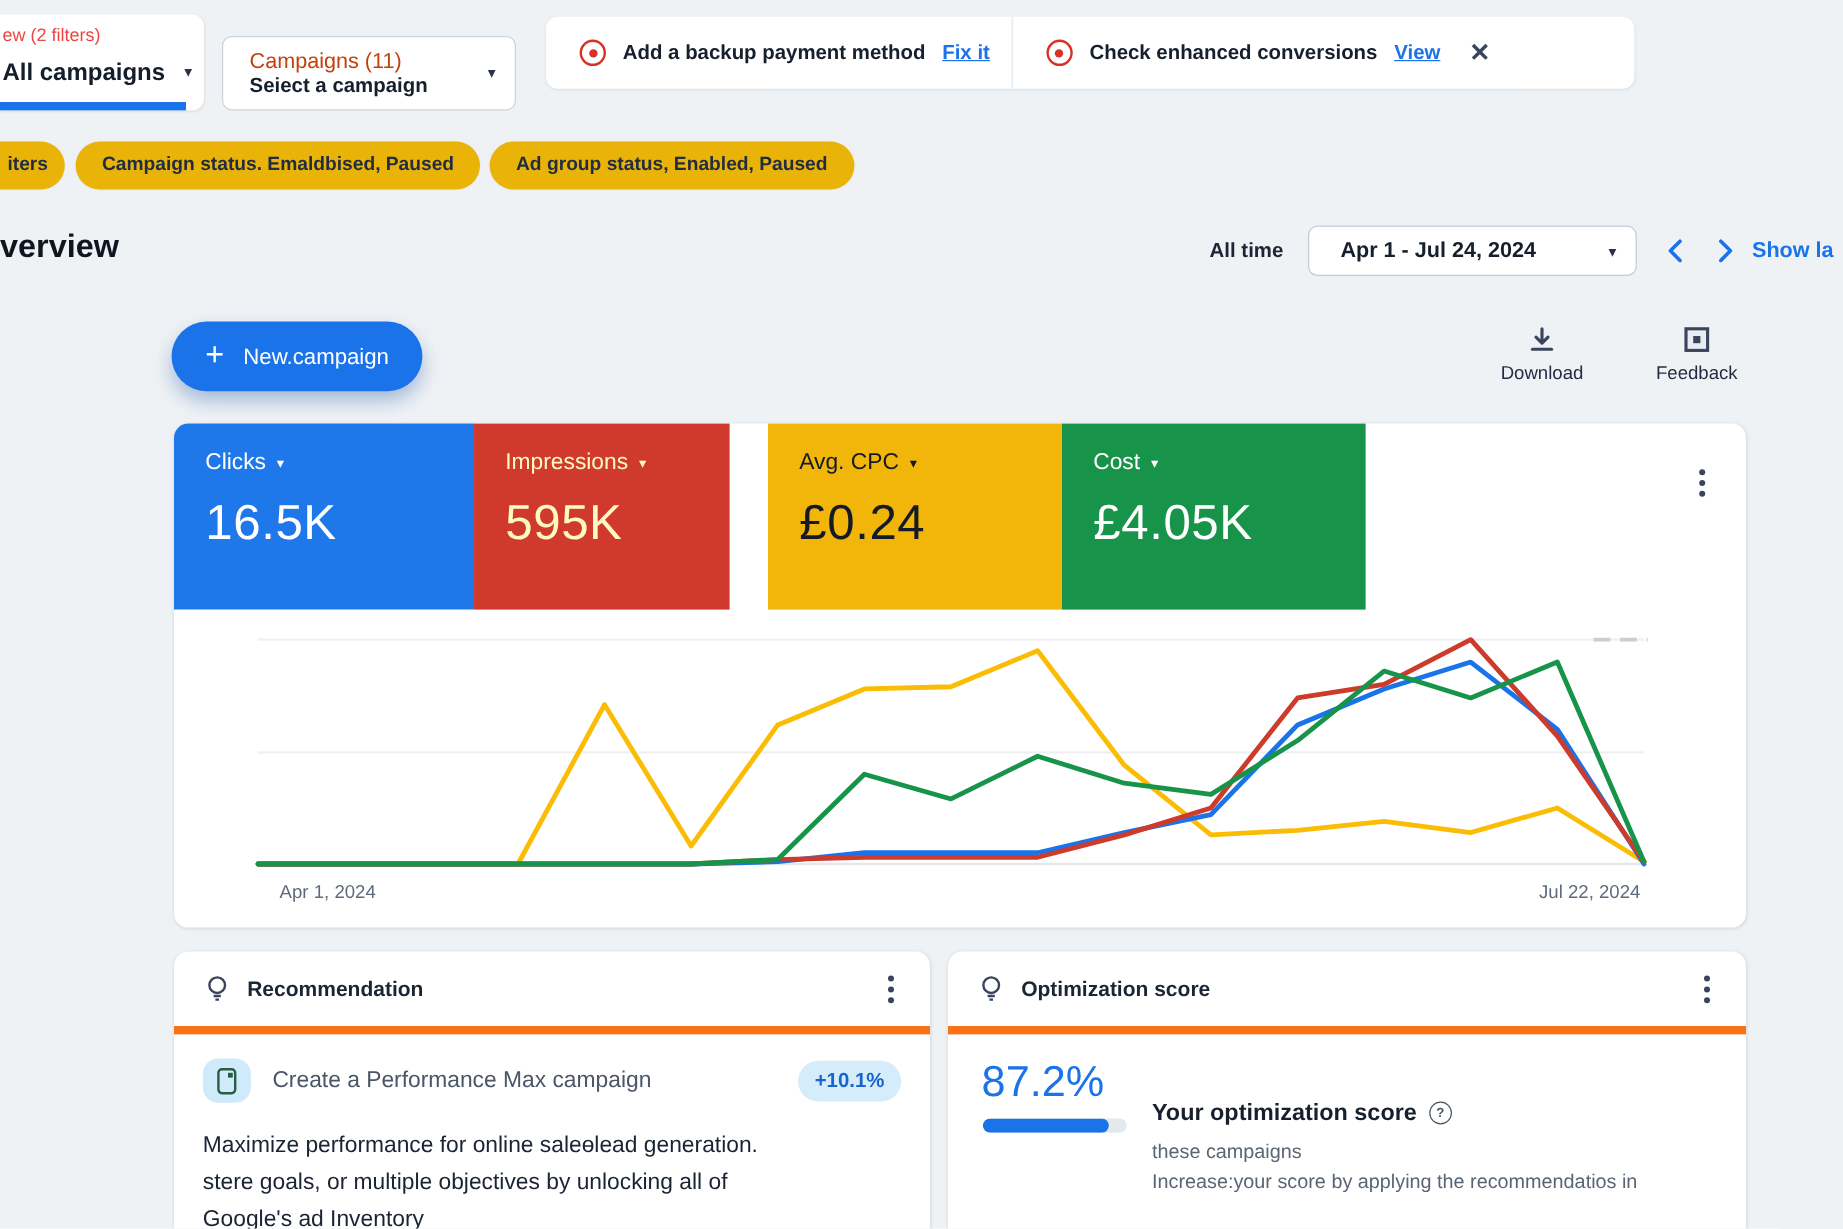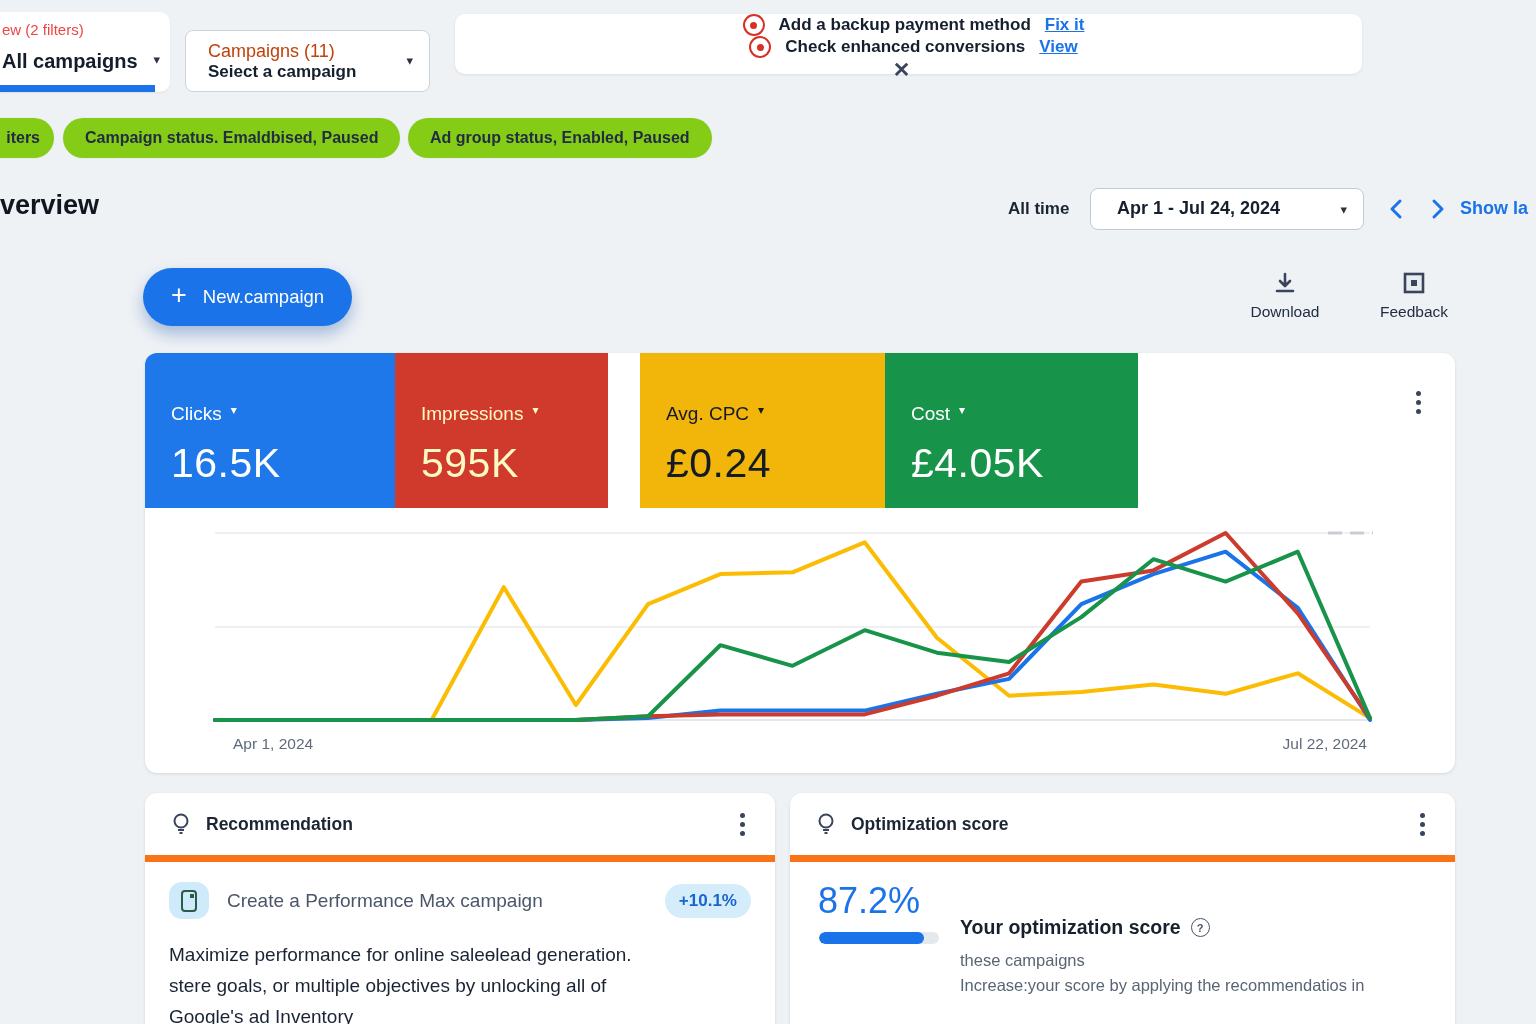--- a/index.html
+++ b/index.html
@@ -14,32 +14,32 @@
   .view-tab .caret{position:absolute;right:10px;top:40px;font-size:13px;color:#2a3342;}
   .view-tab .underline{position:absolute;left:0;bottom:0;width:155px;height:7px;background:#1a73e8;}
 
   .campaign-select{position:absolute;left:185px;top:30px;width:245px;height:62px;background:#fff;
             border:1px solid #ccd3dc;border-radius:8px;box-sizing:border-box;cursor:pointer;}
   .campaign-select .small{position:absolute;left:22px;top:10px;font-size:18px;font-weight:400;color:#c2410c;}
   .campaign-select .label{position:absolute;left:22px;top:31px;font-size:17px;font-weight:bold;color:#161f2d;}
   .campaign-select .caret{position:absolute;right:16px;top:22px;font-size:13px;color:#2a3342;}
 
   .alert-bar{position:absolute;left:455px;top:14px;width:907px;height:60px;background:#fff;border-radius:10px;
-             box-shadow:0 1px 3px rgba(0,0,0,.08);display:flex;align-items:center;flex-direction:column;}
+             box-shadow:0 1px 3px rgba(0,0,0,.08);display:flex;align-items:center;}
   .alert-item{display:flex;align-items:center;gap:14px;padding:0 18px 0 28px;height:100%;}
   .target-icon{width:18px;height:18px;border:2.5px solid #d93025;border-radius:50%;position:relative;flex:none;}
   .target-icon::after{content:"";position:absolute;left:50%;top:50%;width:7px;height:7px;margin:-3.5px 0 0 -3.5px;
              background:#d93025;border-radius:50%;}
   .alert-text{font-size:17px;font-weight:600;color:#161f2d;white-space:nowrap;}
   .alert-link{font-size:17px;font-weight:600;color:#1a73e8;text-decoration:underline;cursor:pointer;white-space:nowrap;}
   .alert-divider{width:1px;height:60px;background:#e3e7ec;}
   .alert-close{margin:0 20px 0 6px;font-size:21px;font-weight:bold;color:#39455c;cursor:pointer;}
 
   
-  .chip{position:absolute;top:118px;height:40px;background:#84cc16;border-radius:999px;display:flex;align-items:center;
+  .chip{position:absolute;top:118px;height:40px;background:#eab308;border-radius:999px;display:flex;align-items:center;
         padding:0 22px;font-size:16px;font-weight:600;color:#222d42;white-space:nowrap;cursor:pointer;
         box-shadow:0 0 0 1px rgba(0,0,0,.02);}
   .chip.cut{left:0;width:40px;border-radius:0 999px 999px 0;padding:0 14px 0 0;justify-content:flex-end;overflow:hidden;}
 
   
   .page-title{position:absolute;left:0;top:190px;font-size:27px;font-weight:bold;color:#10161f;}
   .all-time{position:absolute;left:1008px;top:199px;font-size:17px;font-weight:bold;color:#1c2533;}
   .date-box{position:absolute;left:1090px;top:188px;width:274px;height:42px;background:#fff;border:1px solid #c2c9d2;
         border-radius:8px;box-sizing:border-box;cursor:pointer;}
   .date-box .label{position:absolute;left:26px;top:9px;font-size:18px;font-weight:bold;color:#161f2d;}
@@ -54,21 +54,21 @@
   .new-campaign .plus{font-size:27px;font-weight:400;line-height:1;margin-top:-3px;}
   .new-campaign .label{font-size:18.5px;font-weight:500;}
   .tool{position:absolute;top:270px;text-align:center;cursor:pointer;color:#222d42;}
   .tool .lbl{font-size:15.5px;margin-top:7px;font-weight:500;}
   .tool svg{display:block;margin:0 auto;}
 
   
   .main-card{position:absolute;left:145px;top:353px;width:1310px;height:420px;background:#fff;border-radius:12px;
         box-shadow:0 1px 3px rgba(60,64,67,.15);}
   .tile{position:absolute;top:0;height:155px;box-sizing:border-box;padding:22px 0 0 26px;cursor:pointer;}
-  .tile .lrow{font-size:19px;font-weight:500;display:flex;align-items:flex-start;gap:9px;margin-top:28px;}
+  .tile .lrow{font-size:19px;font-weight:500;display:flex;align-items:center;gap:9px;}
   .tile .lrow .caret{font-size:12px;}
   .tile .val{font-size:41px;margin-top:15px;font-weight:400;letter-spacing:.5px;}
   .kebab{display:flex;flex-direction:column;gap:4px;cursor:pointer;padding:4px;}
   .kebab i{width:5px;height:5px;border-radius:50%;background:#39455c;display:block;}
   .card-kebab{position:absolute;right:30px;top:34px;}
   .axis-label{position:absolute;top:382px;font-size:15.5px;color:#5f6b7a;}
 
   
   .b-card{position:absolute;top:793px;background:#fff;border-radius:12px 12px 0 0;box-shadow:0 1px 3px rgba(60,64,67,.15);}
   .b-head{height:62px;display:flex;align-items:center;gap:15px;padding:0 26px;border-bottom:7px solid #f97316;}

